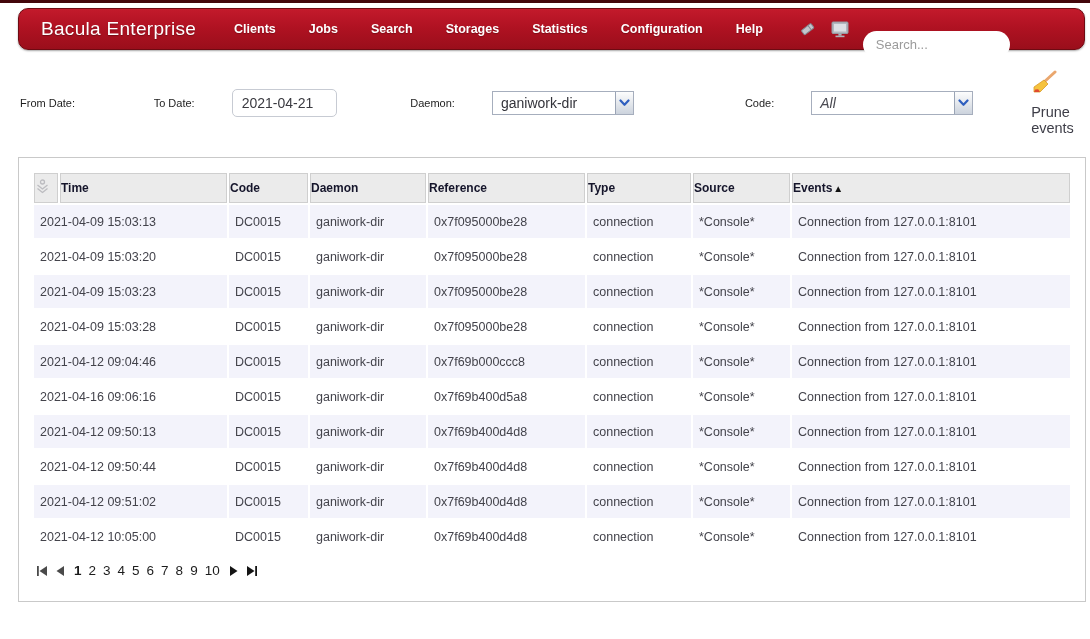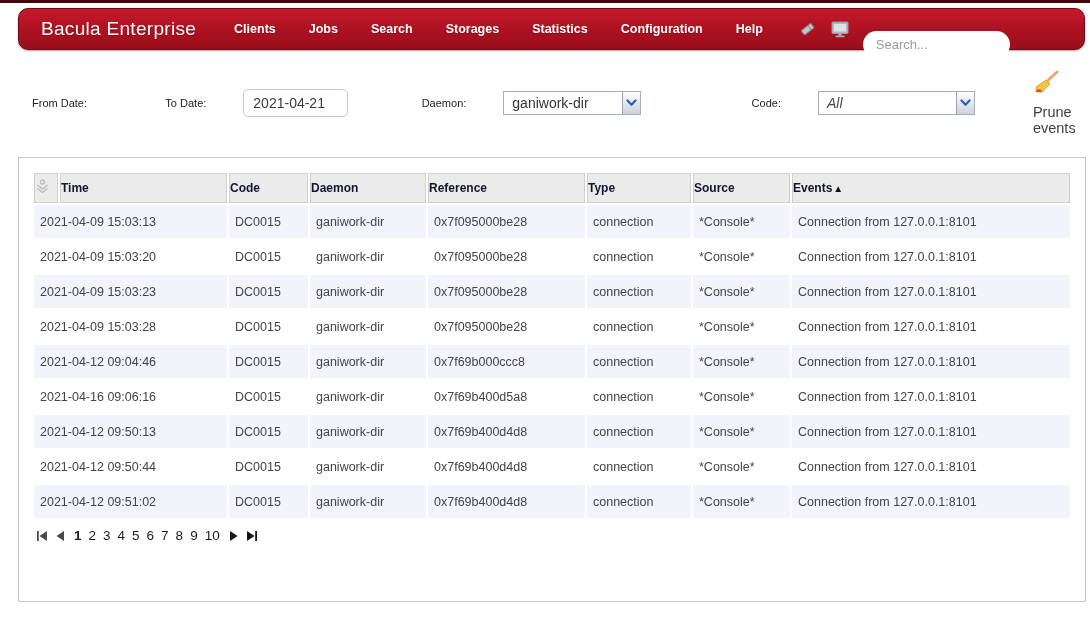--- a/index.html
+++ b/index.html
@@ -27,21 +27,21 @@
   .appbar-icons { display:flex; align-items:center; gap:14px; margin-left:36px; }
   .search-wrap { margin-left:13px; margin-right:90px;margin-top:30px; }
   .search-input {
     width:147px; height:27px; border:none; border-radius:14px;
     padding:0 13px; font-size:13px; color:#444; outline:none;
     font-family:"Liberation Sans", sans-serif;
   }
   .search-input::placeholder { color:#9b9b9b; }
 
   
-  .filters { display:flex; align-items:center; margin:19px 0 0 32px;gap:32px; }
+  .filters { display:flex; align-items:center; margin:19px 0 0 20px;gap:32px; }
   .f-label { font-size:11px; color:#1d1d1d; margin-right:5px; white-space:nowrap; }
   .date-input {
     width:105px; height:28px; border:1px solid #c7cbd3; border-radius:5px;
     padding:0 9px; font-size:14px; color:#3a3a40; outline:none;
     font-family:"Liberation Sans", sans-serif;
   }
   .gap14 { width:14px; } .gap8 { width:8px; }
   .combo { display:flex; align-items:stretch; height:24px; border:1px solid #a6aebd;
     background:#ffffff; cursor:pointer; }
   .combo-value { display:flex; align-items:center; padding:0 8px; font-size:14px;
@@ -271,20 +271,29 @@
         </tr>
         <tr class="odd">
           <td class="dcell" colspan="2">2021-04-12 09:51:02</td>
           <td class="dcell">DC0015</td>
           <td class="dcell">ganiwork-dir</td>
           <td class="dcell">0x7f69b400d4d8</td>
           <td class="dcell">connection</td>
           <td class="dcell">*Console*</td>
           <td class="dcell">Connection from 127.0.0.1:8101</td>
         </tr>
+        <tr class="even">
+          <td class="dcell" colspan="2">2021-04-12 10:05:00</td>
+          <td class="dcell">DC0015</td>
+          <td class="dcell">ganiwork-dir</td>
+          <td class="dcell">0x7f69b400d4d8</td>
+          <td class="dcell">connection</td>
+          <td class="dcell">*Console*</td>
+          <td class="dcell">Connection from 127.0.0.1:8101</td>
+        </tr>
       </tbody>
   </table>
 
   <div class="pager">
     <span class="pg-btn">
       <svg width="12" height="12" viewBox="0 0 12 12">
           <rect x="1" y="1" width="1.8" height="10" fill="#4a4a4a"></rect>
           <path d="M11 1 L3.5 6 L11 11 Z" fill="#4a4a4a"></path>
         </svg>
     </span>

